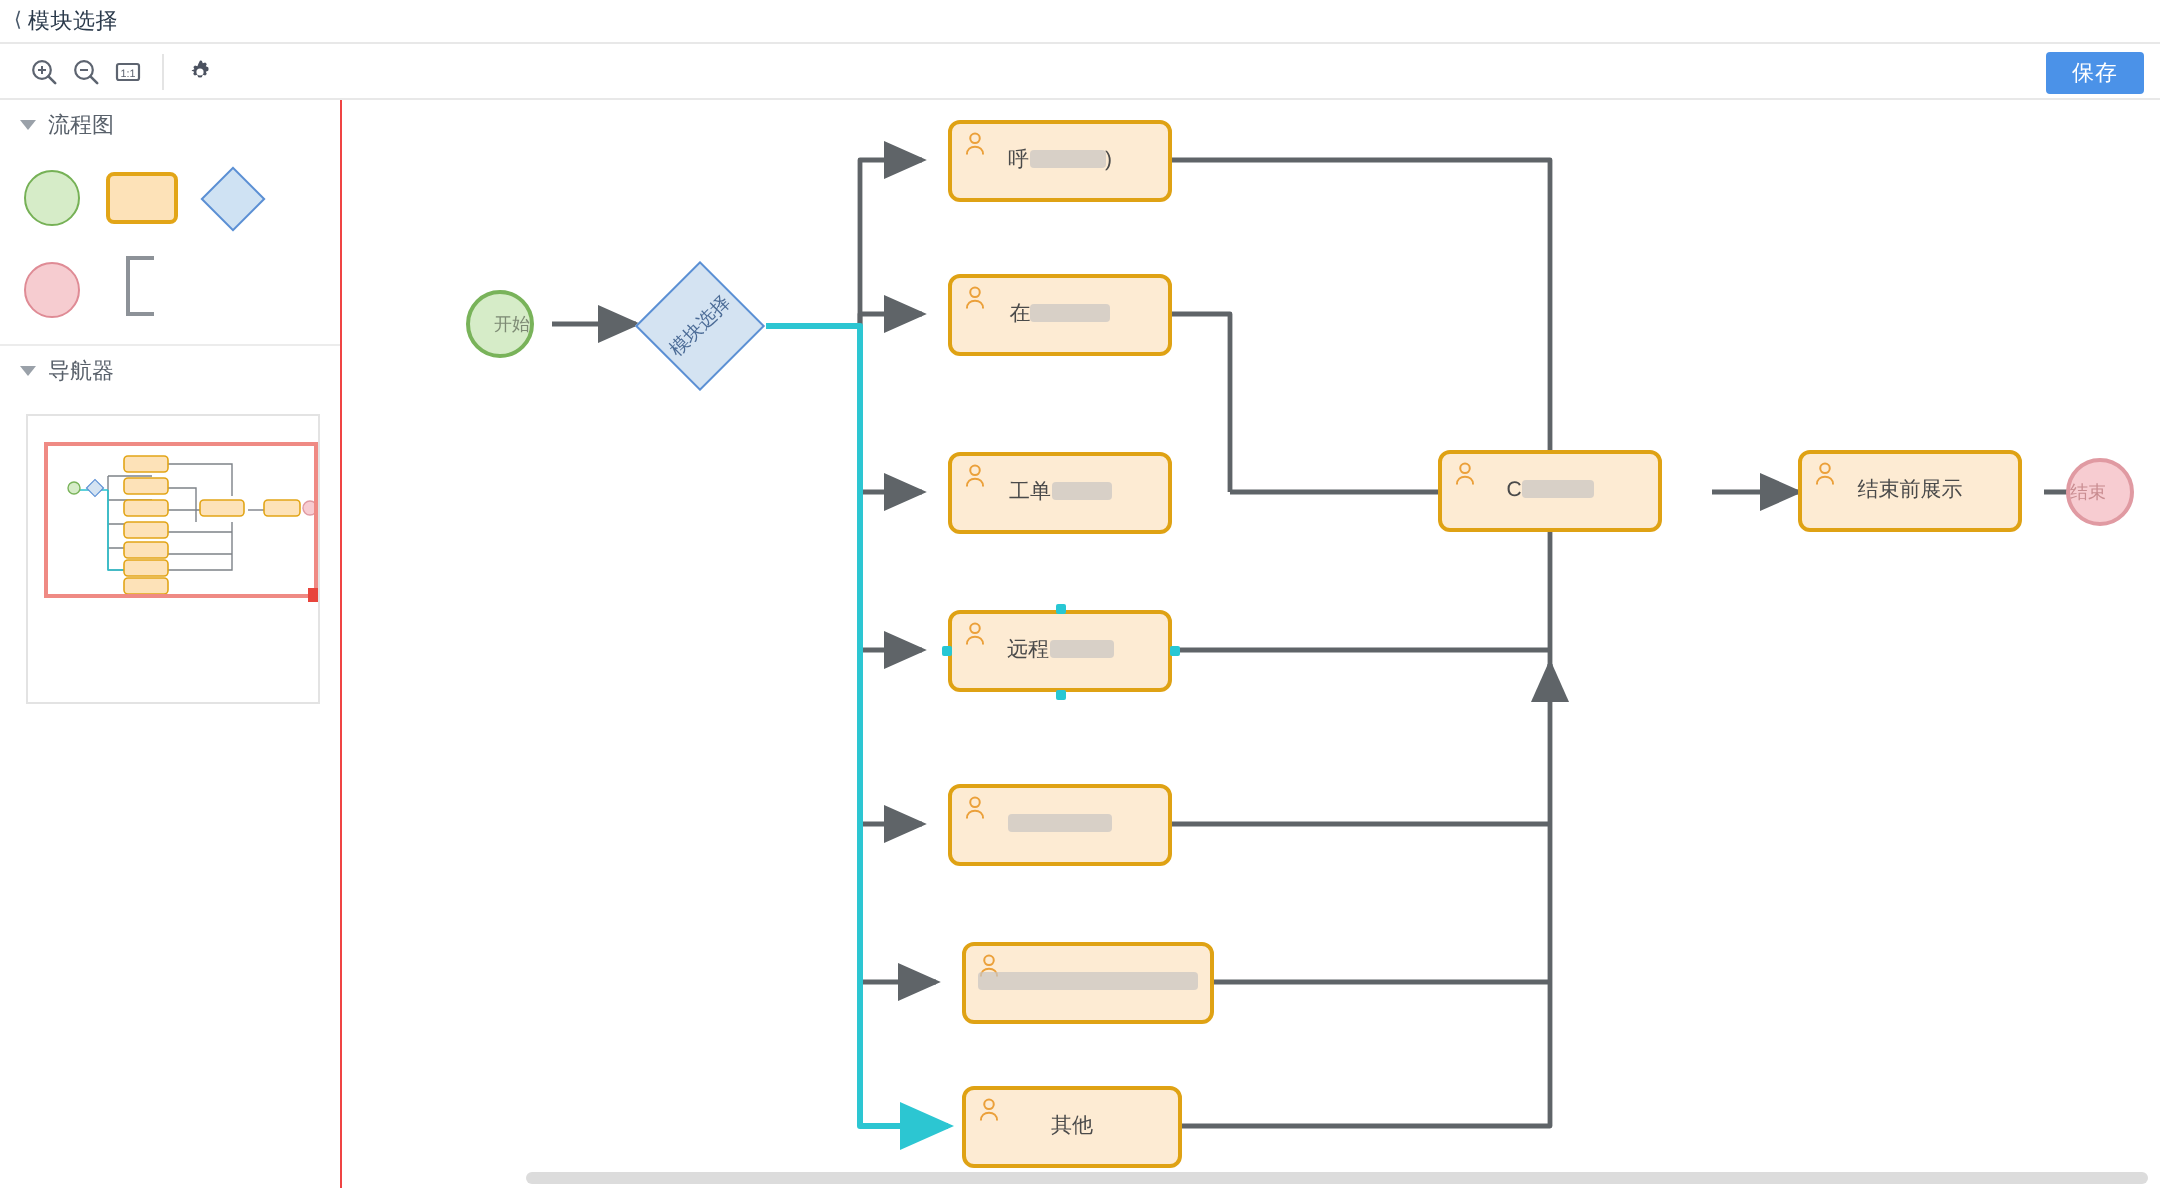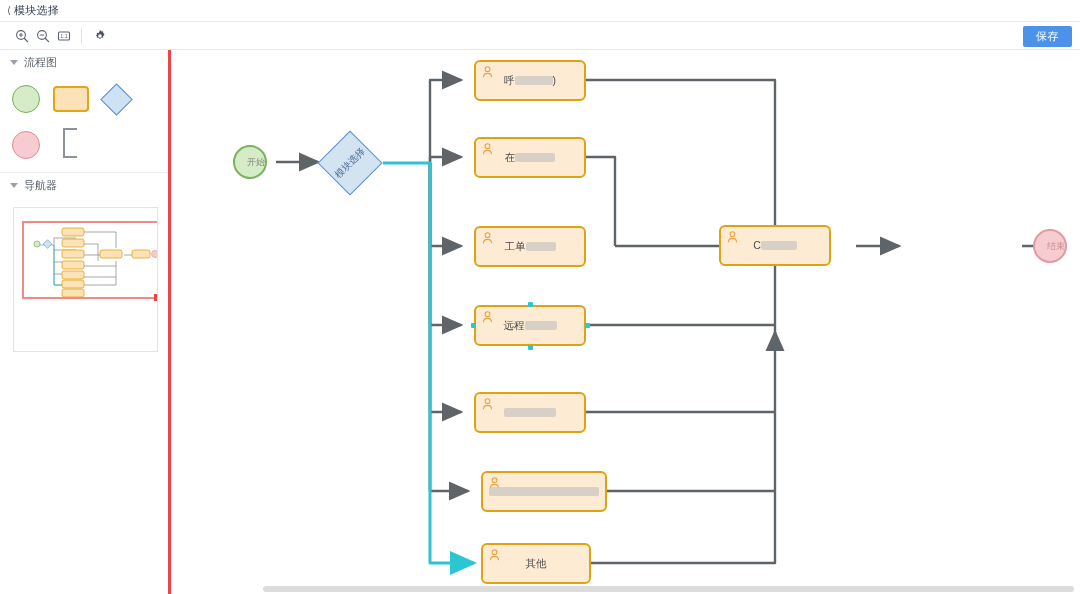--- a/index.html
+++ b/index.html
@@ -55,21 +55,21 @@
     letter-spacing: .5px;
   }
 
   
   .body-wrap { display: flex; height: 544px; }
 
   
   .side-panel {
     width: 171px;
     background: #fff;
-    border-right: 3px solid #ef4444;
+    border-right: 1px solid #ef4444;
     flex: 0 0 171px;
   }
   .panel-section { border-bottom: 1px solid #ececec; }
   .panel-header {
     height: 25px;
     display: flex; align-items: center;
     padding-left: 10px;
     font-size: 11px;
     color: #59616b;
     cursor: pointer;
@@ -202,21 +202,21 @@
     position: absolute;
     width: 34px; height: 34px; border-radius: 50%;
     background: #d6ecc8; border: 2px solid #79b35a;
     display: flex; align-items: center; justify-content: center;
     font-size: 9px; color: #7d8a74; cursor: pointer;
   }
   .end-node {
     position: absolute;
     width: 34px; height: 34px; border-radius: 50%;
     background: #f7ccd1; border: 2px solid #e09aa2;
-    display: flex; align-items: center; justify-content: flex-end;
+    display: flex; align-items: center; justify-content: flex-start;
     font-size: 9px; color: #c98d91; cursor: pointer;
   }
   .diamond-node {
     position: absolute;
     width: 46px; height: 46px;
     background: #d4e3f2; border: 1.6px solid #5b8fd4;
     transform: rotate(45deg);
     cursor: pointer;
   }
   .diamond-label {
@@ -460,20 +460,27 @@
     <div class="node" style="left:548px; top:175px; width:112px; height:41px;">
       <svg class="uicon" viewBox="0 0 12 13">
         <circle cx="6" cy="3.4" r="2.6" fill="none" stroke="#eba03a" stroke-width="1.1"></circle>
         <path d="M1.6 12.2c0-2.6 1.9-4.2 4.4-4.2s4.4 1.6 4.4 4.2" fill="none" stroke="#eba03a" stroke-width="1.1"></path>
       </svg>
       <span class="node-label">
         <span>C</span><span class="redact" style="width:36px"></span>
       </span>
     </div>
 
+    <div class="node" style="left:728px; top:175px; width:112px; height:41px;">
+      <svg class="uicon" viewBox="0 0 12 13">
+        <circle cx="6" cy="3.4" r="2.6" fill="none" stroke="#eba03a" stroke-width="1.1"></circle>
+        <path d="M1.6 12.2c0-2.6 1.9-4.2 4.4-4.2s4.4 1.6 4.4 4.2" fill="none" stroke="#eba03a" stroke-width="1.1"></path>
+      </svg>
+      <span class="node-label">结束前展示</span>
+    </div>
 
     <div class="end-node" style="left:862px; top:179px;">
       <span>结束</span>
     </div>
 
     <div class="hscroll"></div>
   </div>
 </div>
 
 </body></html>

